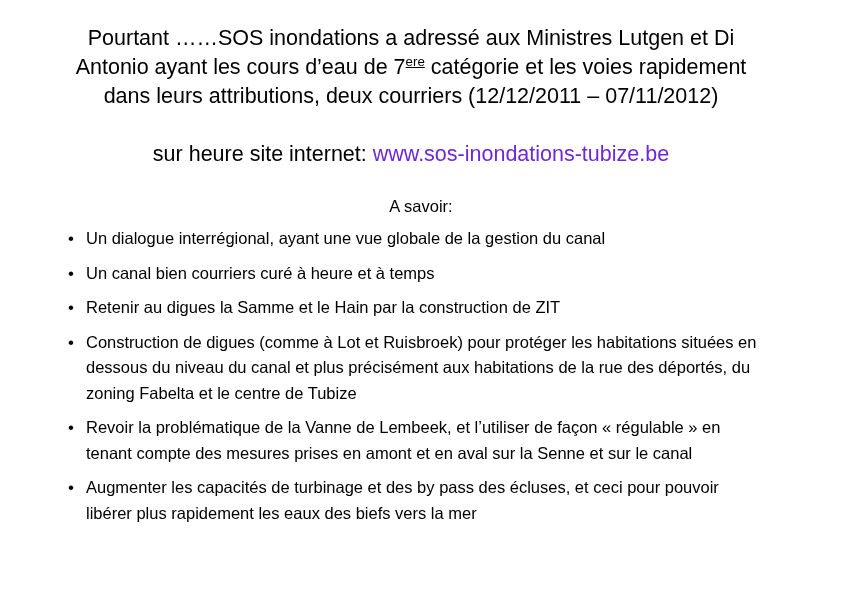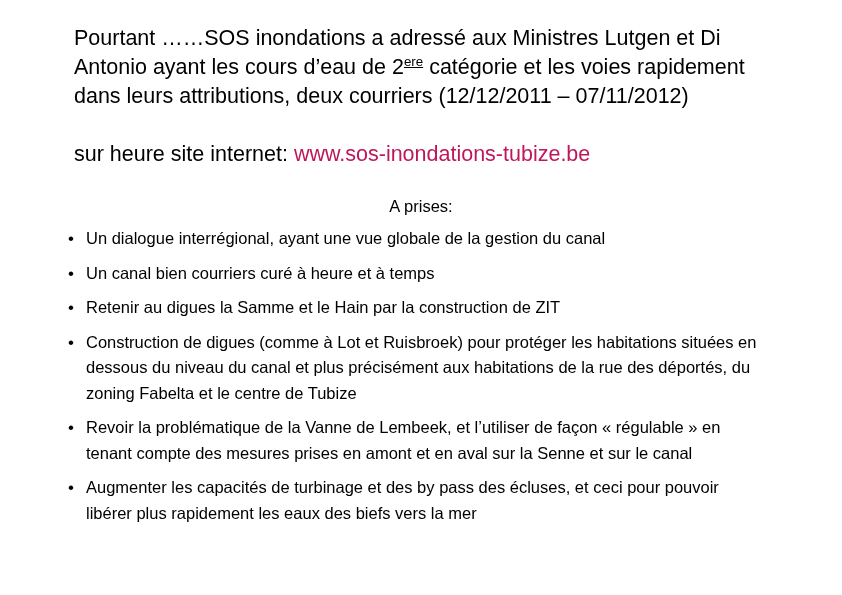--- a/index.html
+++ b/index.html
@@ -15,29 +15,30 @@
     overflow: hidden;
   }
   .slide {
     position: relative;
     width: 842px;
     height: 595px;
     box-sizing: border-box;
   }
   .headline {
     position: absolute;
-    left: 74px;
+    left: 52px;
     top: 24px;
     width: 718px;
+    text-align: center;
     font-size: 21.5px;
     line-height: 29px;
     color: #000000;
   }
   .headline .link {
-    color: #be185d;
+    color: #6d28d9;
   }
   sup {
     font-size: 0.62em;
     vertical-align: super;
     line-height: 0;
     text-decoration: underline;
   }
   .subhead {
     position: absolute;
     left: 62px;
@@ -75,27 +76,27 @@
     padding-right: 30px;
   }
 </style>
 </head>
 <body>
 
 <div class="slide">
 
   <div class="headline">
     <span>Pourtant ……SOS inondations a adressé aux Ministres Lutgen et Di</span><br>
-    <span>Antonio ayant les cours d’eau de 2</span><sup>ere</sup><span> catégorie et les voies rapidement</span><br>
+    <span>Antonio ayant les cours d’eau de 7</span><sup>ere</sup><span> catégorie et les voies rapidement</span><br>
     <span>dans leurs attributions, deux courriers (12/12/2011 – 07/11/2012)</span><br>
     <br>
     <span>sur heure site internet: </span><span class="link">www.sos-inondations-tubize.be</span>
   </div>
 
-  <div class="subhead">A prises:</div>
+  <div class="subhead">A savoir:</div>
 
   <div class="bullets">
 
     <div class="bullet">
       <span class="dot">•</span>
       <span class="txt">Un dialogue interrégional, ayant une vue globale de la gestion du canal</span>
     </div>
 
     <div class="bullet">
       <span class="dot">•</span>

